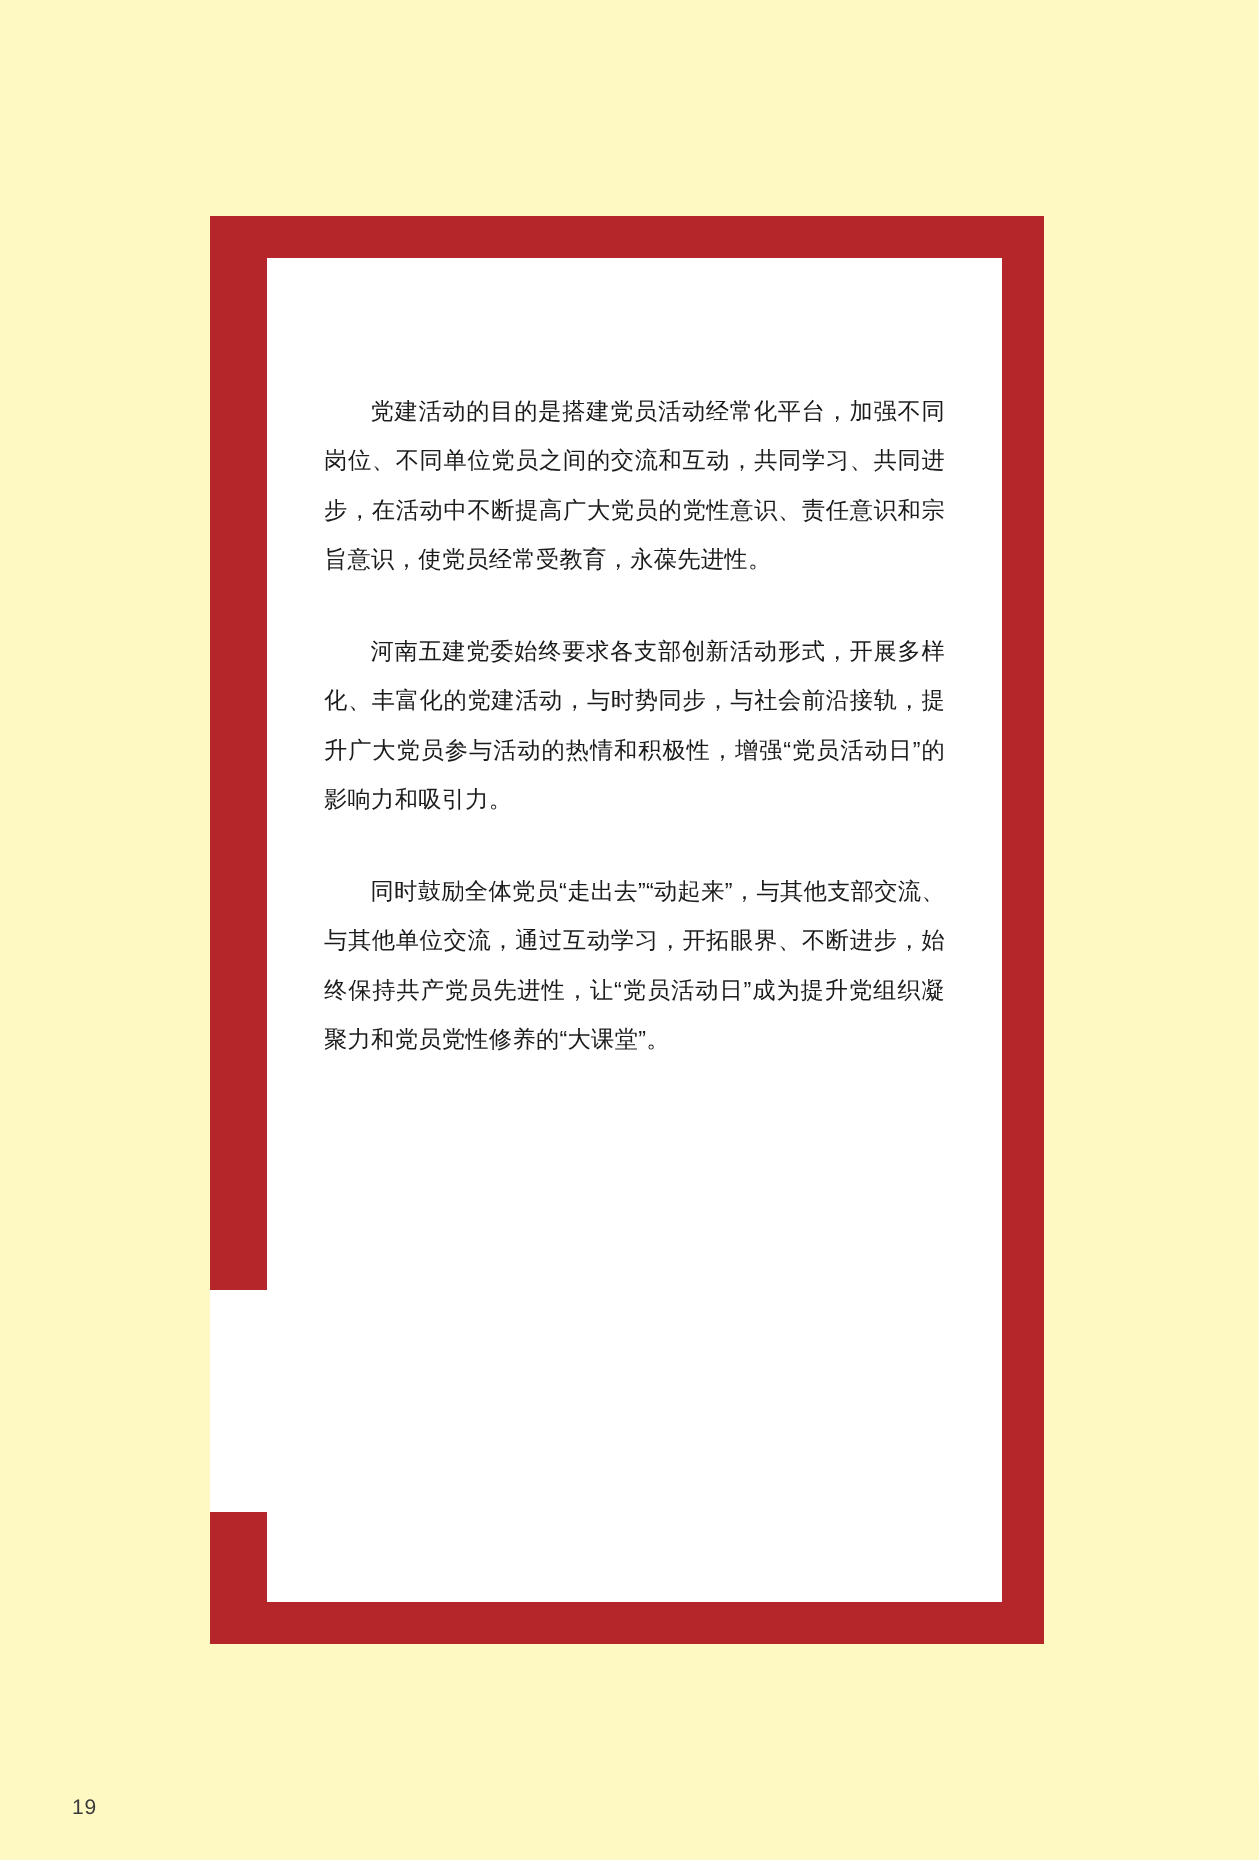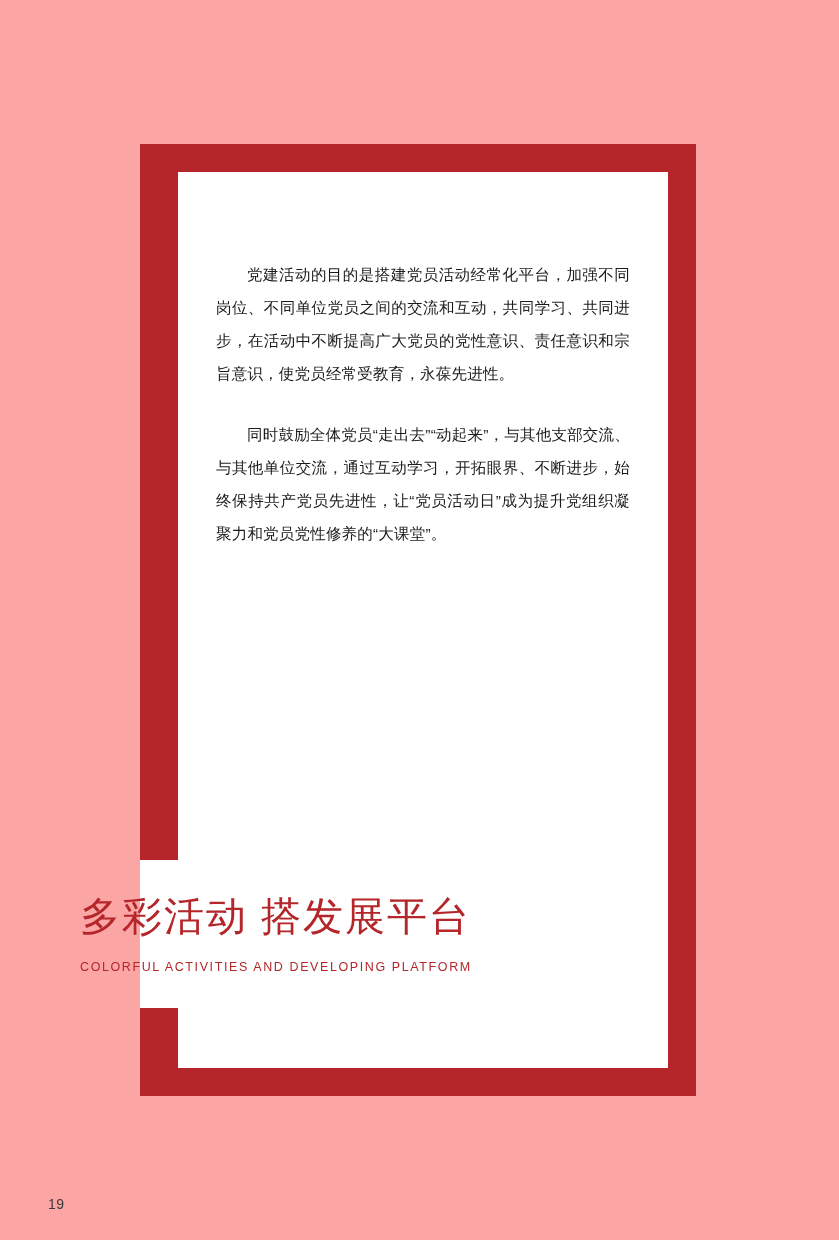--- a/index.html
+++ b/index.html
@@ -12,21 +12,21 @@
     height: 1240px;
     position: relative;
     font-family: "Liberation Sans", "DejaVu Sans", sans-serif;
     overflow: hidden;
   }
 
   
   #page {
     position: absolute;
     inset: 0;
-    background: #fca5a5;
+    background: #fef9c3;
     padding-left: 28px;
   }
 
   
   .red-frame {
     position: absolute;
     left: 140px;
     top: 144px;
     width: 556px;
     height: 952px;
@@ -107,23 +107,20 @@
 <body>
 
 <div id="page">
 
   <div class="red-frame"></div>
   <div class="white-panel"></div>
   <div class="left-notch"></div>
 
   <div class="copy">
     <p>党建活动的目的是搭建党员活动经常化平台，加强不同岗位、不同单位党员之间的交流和互动，共同学习、共同进步，在活动中不断提高广大党员的党性意识、责任意识和宗旨意识，使党员经常受教育，永葆先进性。</p>
+    <p>河南五建党委始终要求各支部创新活动形式，开展多样化、丰富化的党建活动，与时势同步，与社会前沿接轨，提升广大党员参与活动的热情和积极性，增强“党员活动日”的影响力和吸引力。</p>
     <p>同时鼓励全体党员“走出去”“动起来”，与其他支部交流、与其他单位交流，通过互动学习，开拓眼界、不断进步，始终保持共产党员先进性，让“党员活动日”成为提升党组织凝聚力和党员党性修养的“大课堂”。</p>
   </div>
 
-  <div class="heading-block">
-    <div class="heading-cn">多彩活动 搭发展平台</div>
-    <div class="heading-en">COLORFUL ACTIVITIES AND DEVELOPING PLATFORM</div>
-  </div>
 
   <div class="folio">19</div>
 
 </div>
 
 </body></html>

